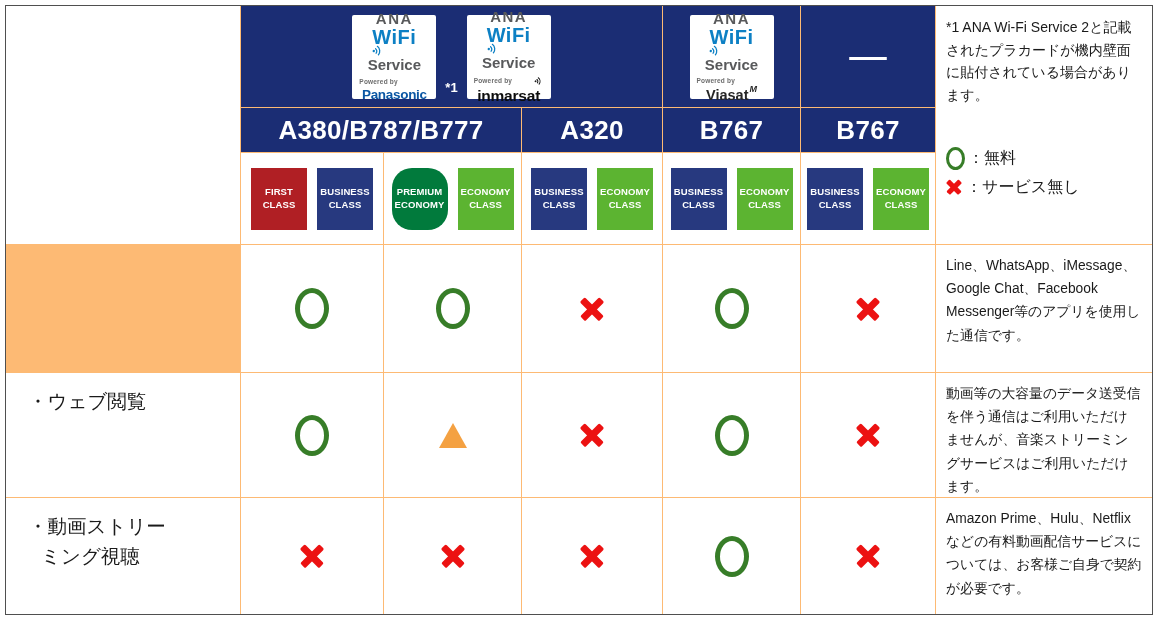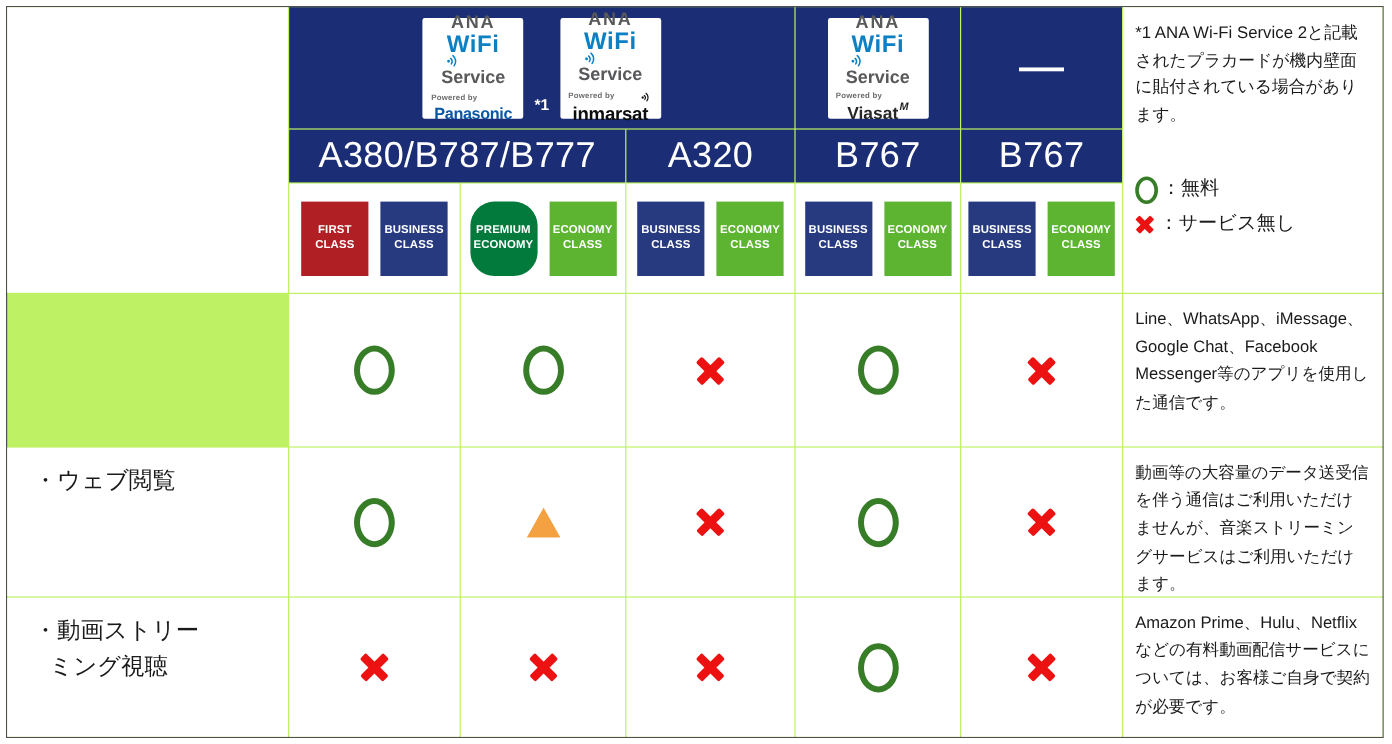--- a/index.html
+++ b/index.html
@@ -4,21 +4,21 @@
 <style>
   html,body{margin:0;padding:0;background:#fff;}
   body{font-family:"Liberation Sans","DejaVu Sans",sans-serif;-webkit-font-smoothing:antialiased;}
   .stage{position:relative;width:1160px;height:620px;background:#fff;overflow:hidden;}
   .tbl{
     position:absolute;left:5px;top:5px;
     display:grid;
     grid-template-columns:234px 142px 137px 140px 137px 134px 216px;
     grid-template-rows:101px 44px 91px 127px 124px 116px;
     gap:1px;
-    background:#bef264;
+    background:#fdba74;
     border:1px solid #4f4f4f;
   }
   .cell{background:#fff;position:relative;}
   .navy{background:#1b2d74;}
   
   .logo-cell{display:flex;align-items:center;justify-content:center;gap:9px;}
   .tile{width:84px;height:84px;background:#fff;border-radius:2px;display:flex;flex-direction:column;align-items:center;justify-content:center;padding:2px 0;box-sizing:border-box;}
   .tile-ana{font-size:15px;font-weight:600;color:#58595b;letter-spacing:1.5px;line-height:1;}
   .wifi-row{display:flex;align-items:flex-start;line-height:1;margin-top:1px;flex-direction:column;}
   .tile-wifi{font-size:20px;font-weight:bold;color:#0d80c4;letter-spacing:.5px;line-height:1;}
@@ -29,21 +29,21 @@
   .mini-arcs{width:9px;height:9px;transform:rotate(38deg);}
   .brand{line-height:1;margin-top:3px;}
   .brand-panasonic{font-size:13.5px;font-weight:800;color:#0a57a4;letter-spacing:-.3px;}
   .brand-inmarsat{font-size:15.5px;font-weight:800;color:#0d0d0d;letter-spacing:-.2px;}
   .brand-viasat{font-size:14.5px;font-weight:700;color:#262626;display:flex;align-items:flex-start;}
   .viasat-mark{font-size:9px;font-weight:900;font-style:italic;margin-top:-3px;margin-left:1px;}
   .note-ref{color:#fff;font-size:13px;font-weight:bold;align-self:flex-end;margin-bottom:12px;}
   .dash-cell{display:flex;align-items:center;justify-content:center;}
   .dash{color:#fff;font-size:30px;font-weight:bold;transform:scaleX(1.25);line-height:1;}
   
-  .ac-cell{display:flex;align-items:center;justify-content:center;color:#fff;font-weight:normal;font-size:30px;letter-spacing:.3px;}
+  .ac-cell{display:flex;align-items:center;justify-content:center;color:#fff;font-weight:bold;font-size:26px;letter-spacing:.3px;}
   
   .class-cell{display:flex;align-items:center;justify-content:center;gap:10px;}
   .badge{width:56px;height:62px;display:flex;flex-direction:column;align-items:center;justify-content:center;color:#fff;font-size:9.5px;font-weight:bold;text-align:center;line-height:1.3;letter-spacing:.1px;}
   .badge-first{background:#b01f24;}
   .badge-business{background:#27397f;}
   .badge-premium{background:#017a3c;border-radius:20px;}
   .badge-economy{background:#5cb431;}
   
   .label-cell{padding:13px 8px 0 22px;box-sizing:border-box;font-size:19.5px;color:#1a1a1a;line-height:1.55;}
   .label-cell .l2{padding-left:13px;}

